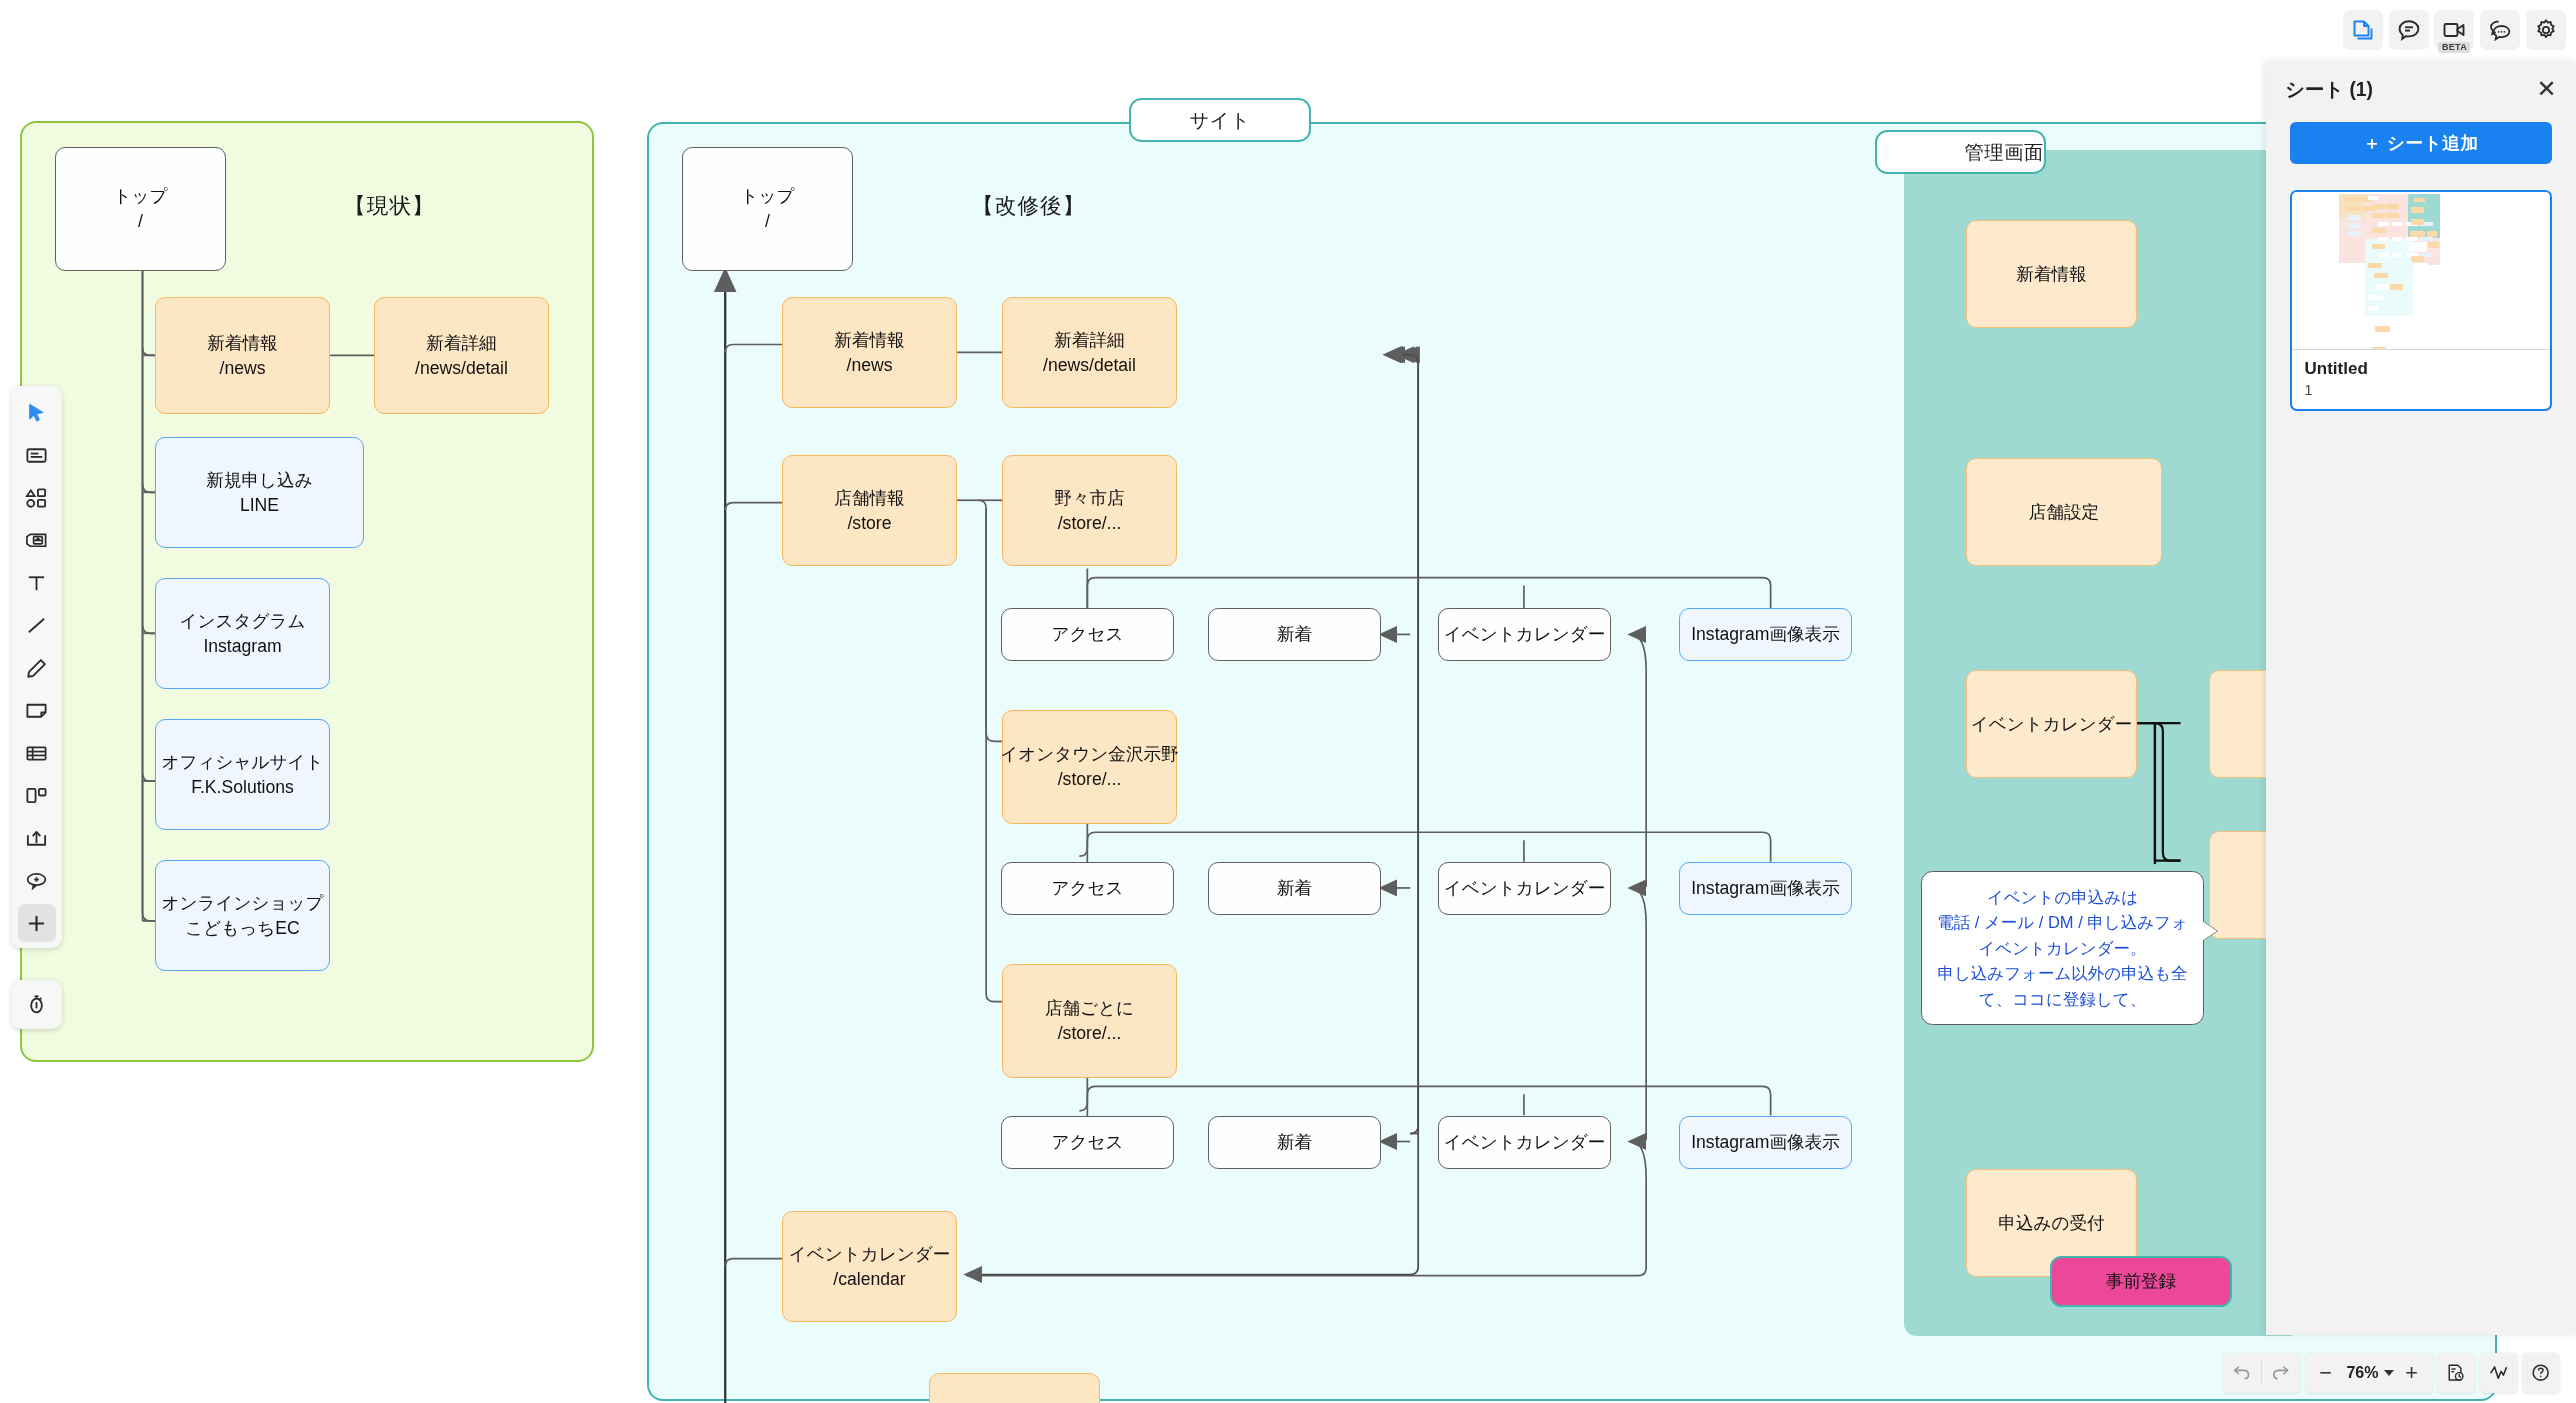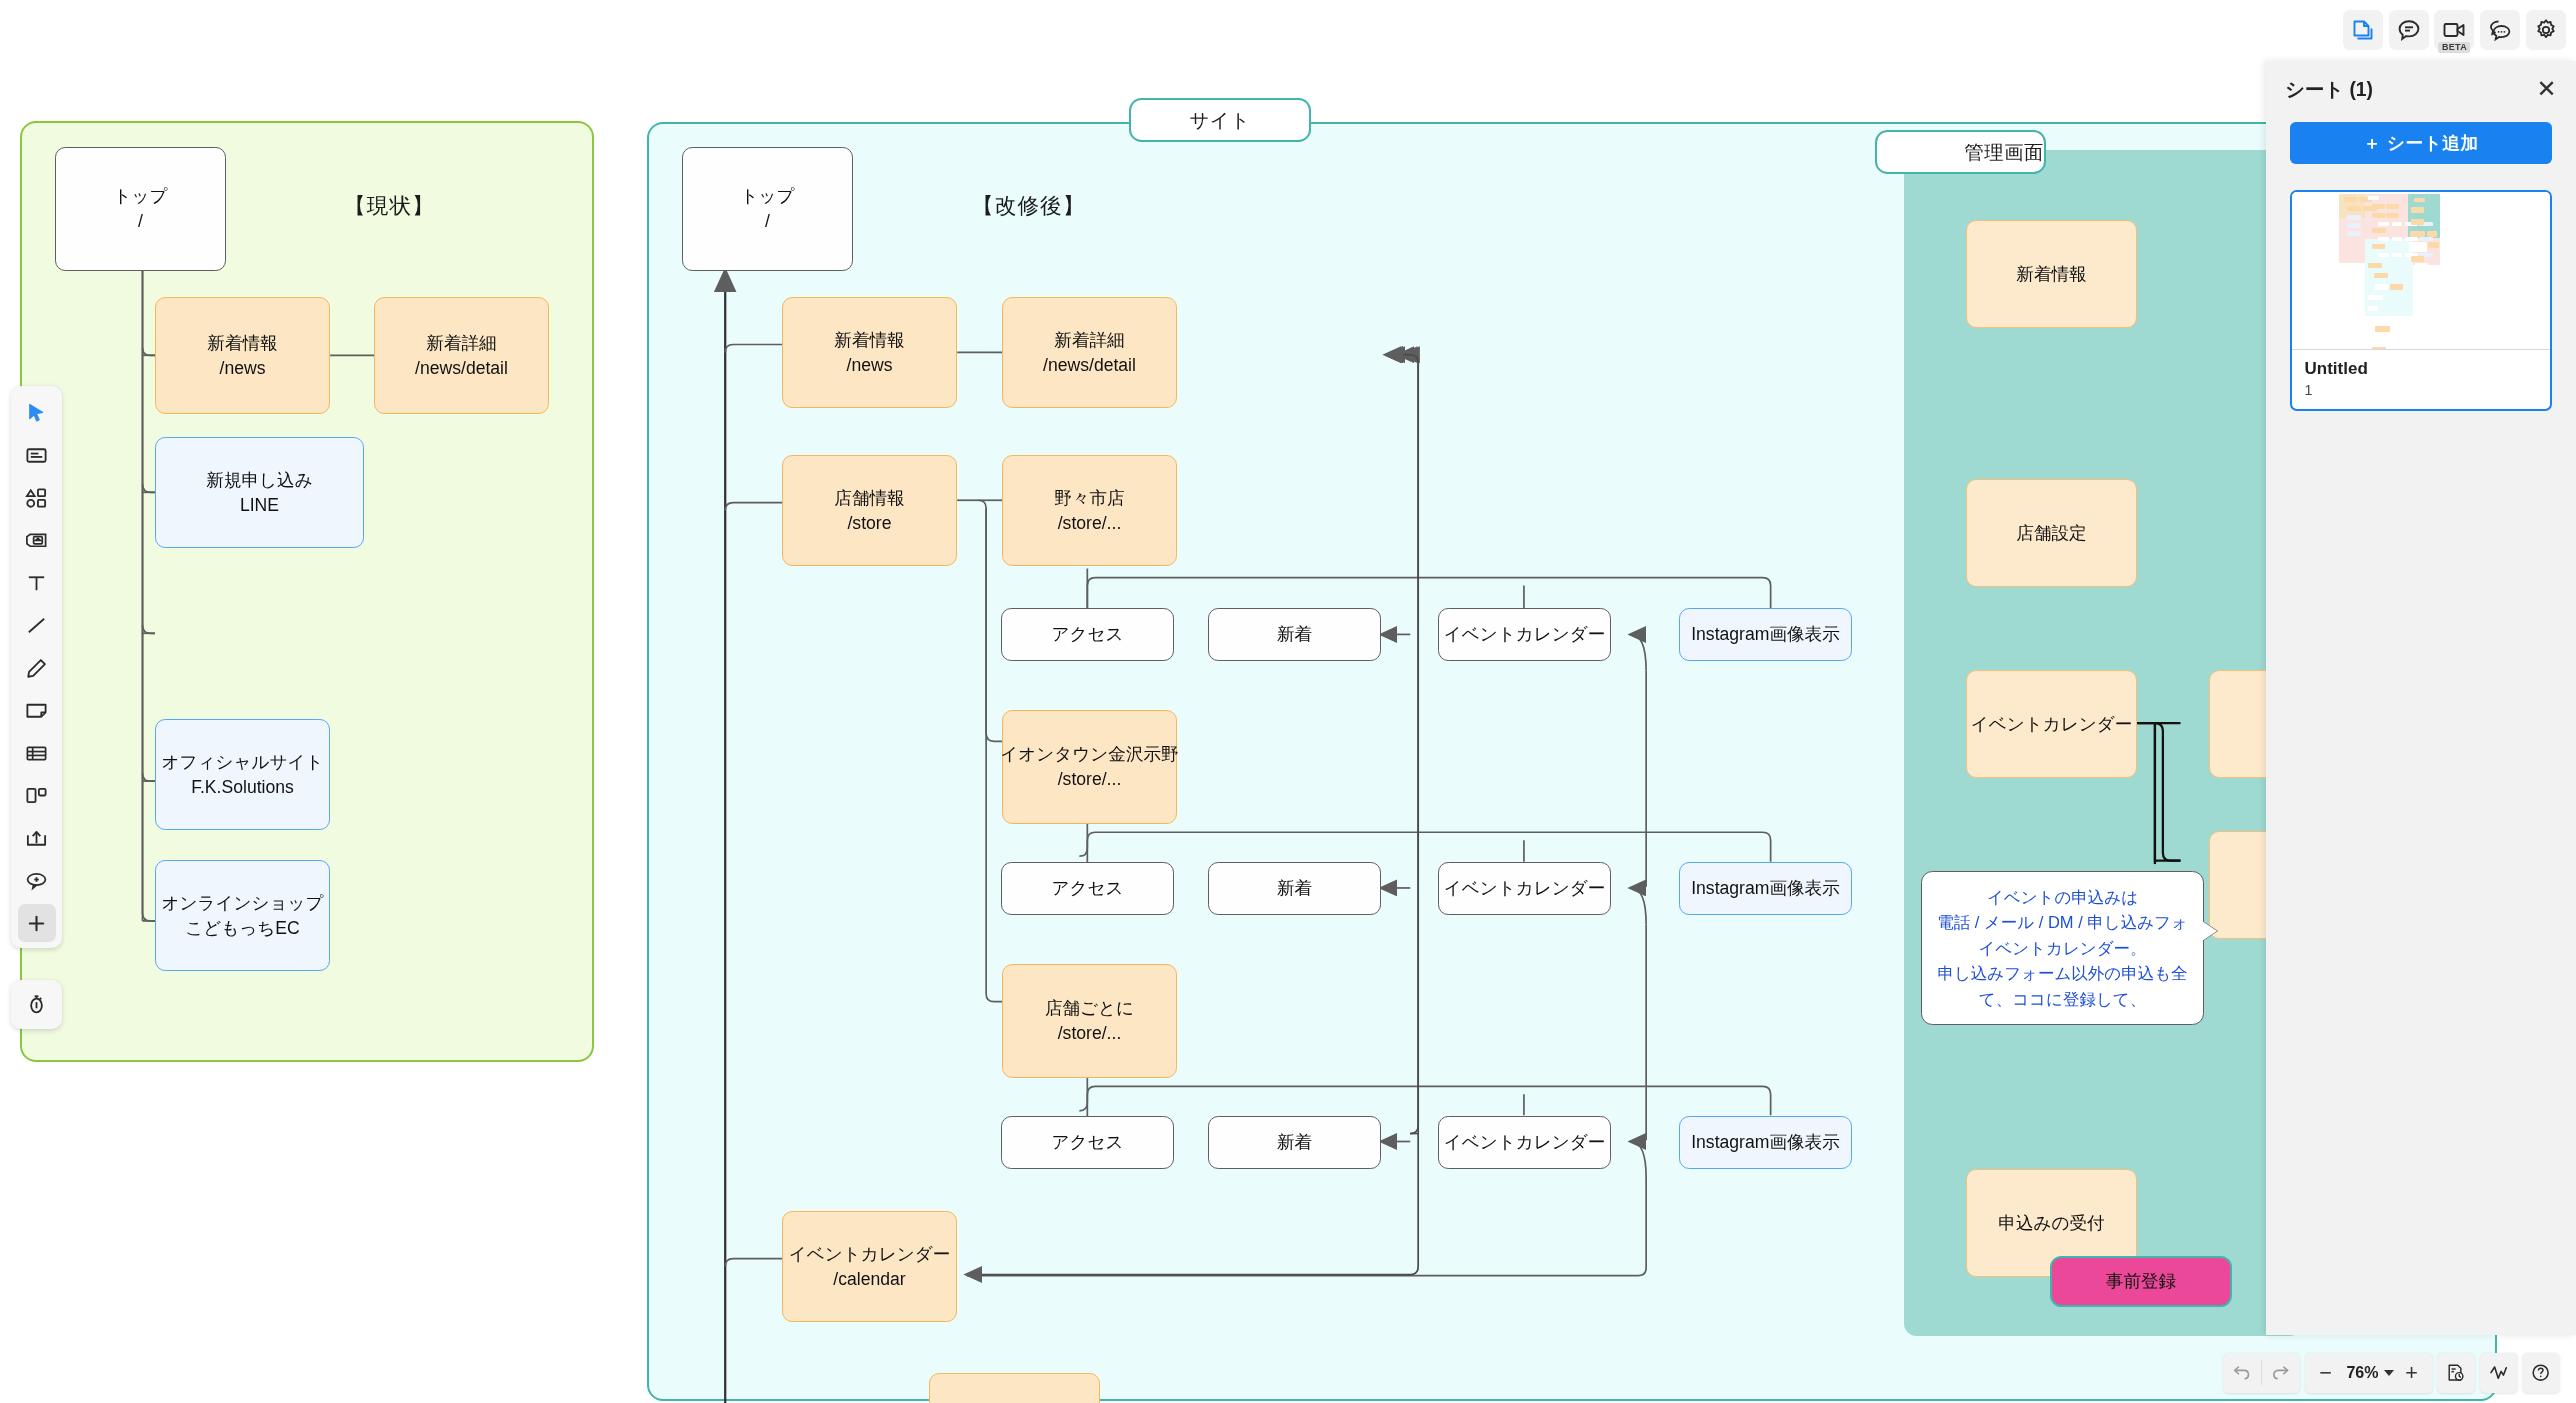--- a/index.html
+++ b/index.html
@@ -408,20 +408,24 @@
     <div class="node orange" style="left:374px; top:297px; width:175px; height:117px;">
       <span class="ln">新着詳細</span>
       <span class="ln">/news/detail</span>
     </div>
 
     <div class="node blue" style="left:155px; top:437px; width:209px; height:111px;">
       <span class="ln">新規申し込み</span>
       <span class="ln">LINE</span>
     </div>
 
+    <div class="node blue" style="left:155px; top:578px; width:175px; height:111px;">
+      <span class="ln">インスタグラム</span>
+      <span class="ln">Instagram</span>
+    </div>
 
     <div class="node blue" style="left:155px; top:719px; width:175px; height:111px;">
       <span class="ln">オフィシャルサイト</span>
       <span class="ln">F.K.Solutions</span>
     </div>
 
     <div class="node blue" style="left:155px; top:860px; width:175px; height:111px;">
       <span class="ln">オンラインショップ</span>
       <span class="ln">こどもっちEC</span>
     </div>
@@ -503,21 +507,21 @@
     <div class="node orange" style="left:782px; top:1211px; width:175px; height:111px;">
       <span class="ln">イベントカレンダー</span>
       <span class="ln">/calendar</span>
     </div>
 
     <div class="node orange" style="left:929px; top:1373px; width:171px; height:108px;"></div>
 
     <div class="node orange2" style="left:1966px; top:220px; width:171px; height:108px;">
       <span class="ln">新着情報</span>
     </div>
-    <div class="node orange2" style="left:1966px; top:458px; width:171px; height:108px;margin-top:21px;">
+    <div class="node orange2" style="left:1966px; top:458px; width:196px; height:108px;">
       <span class="ln">店舗設定</span>
     </div>
     <div class="node orange2" style="left:1966px; top:670px; width:171px; height:108px;">
       <span class="ln">イベントカレンダー</span>
     </div>
     <div class="node orange2" style="left:2209px; top:670px; width:171px; height:108px;">
       <span class="ln">イベ</span>
     </div>
     <div class="node orange2" style="left:2209px; top:831px; width:171px; height:108px;">
       <span class="ln">イベ</span>

